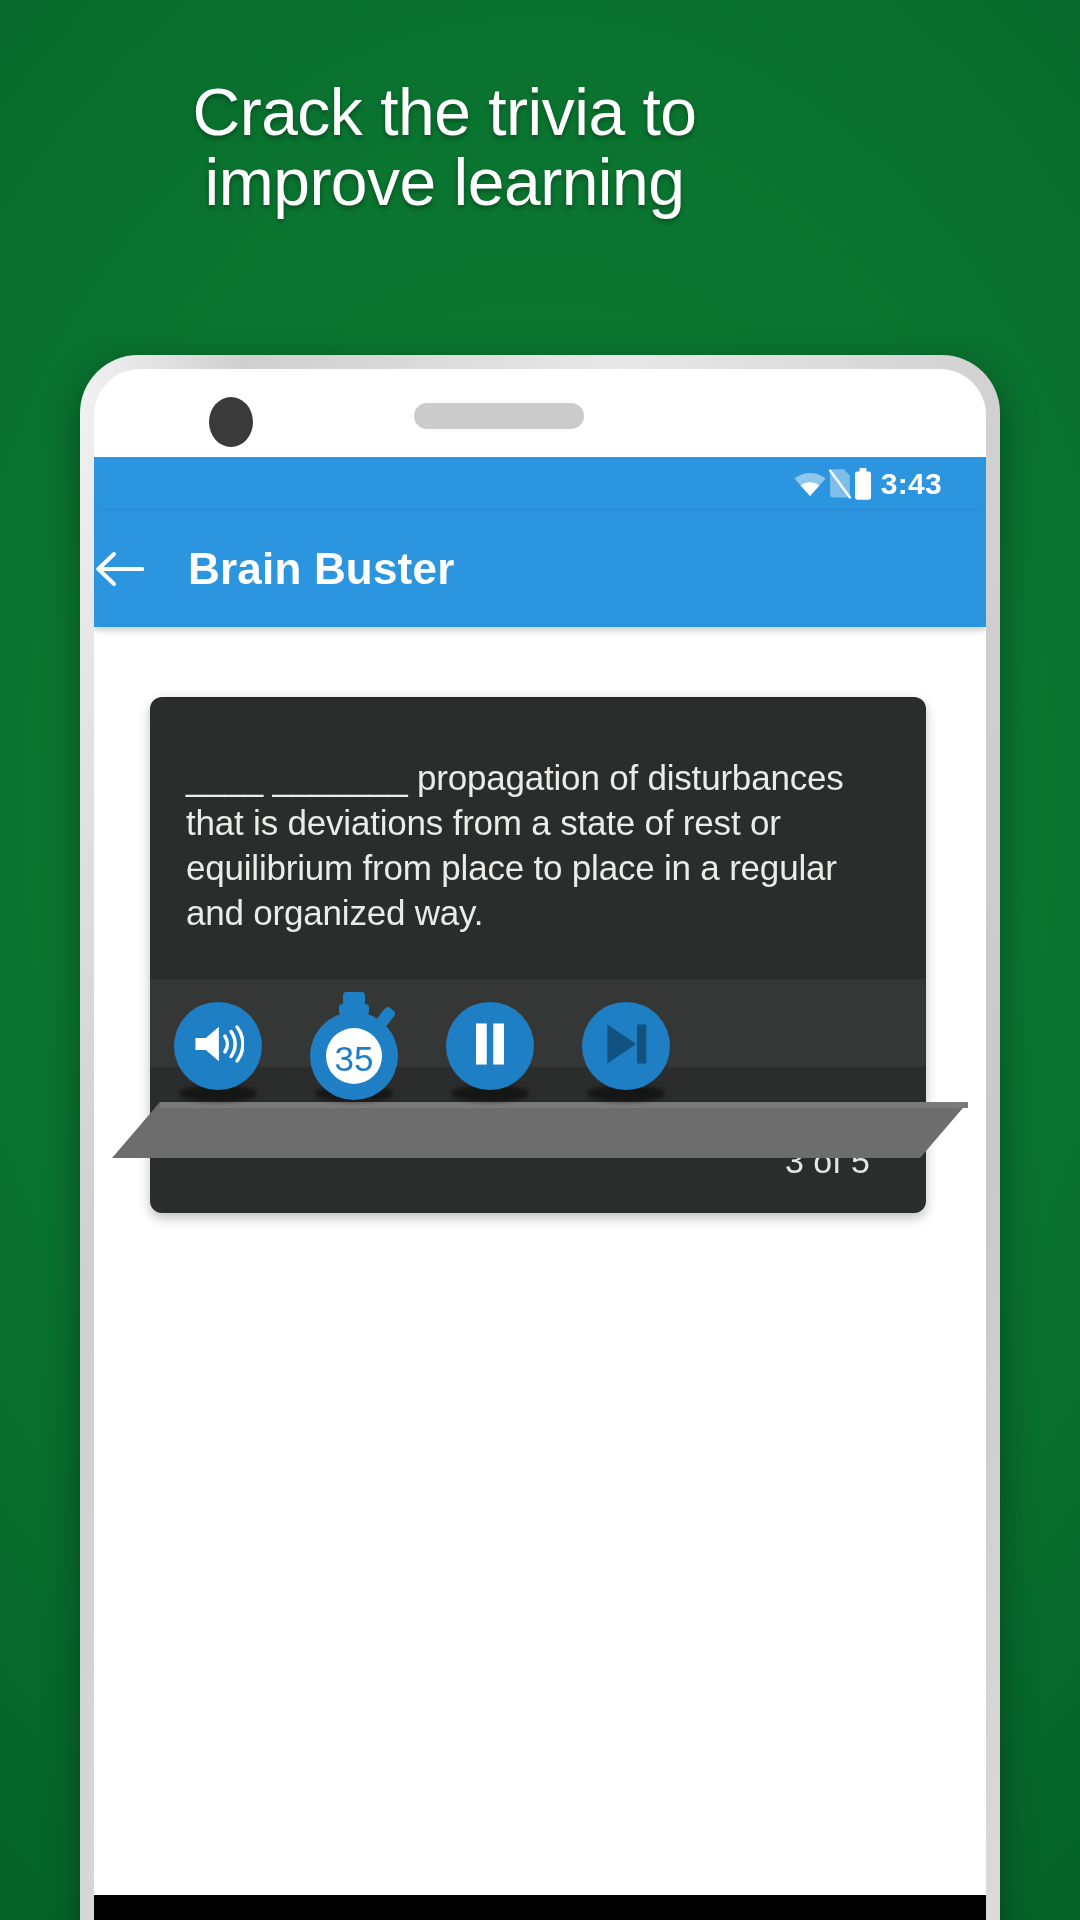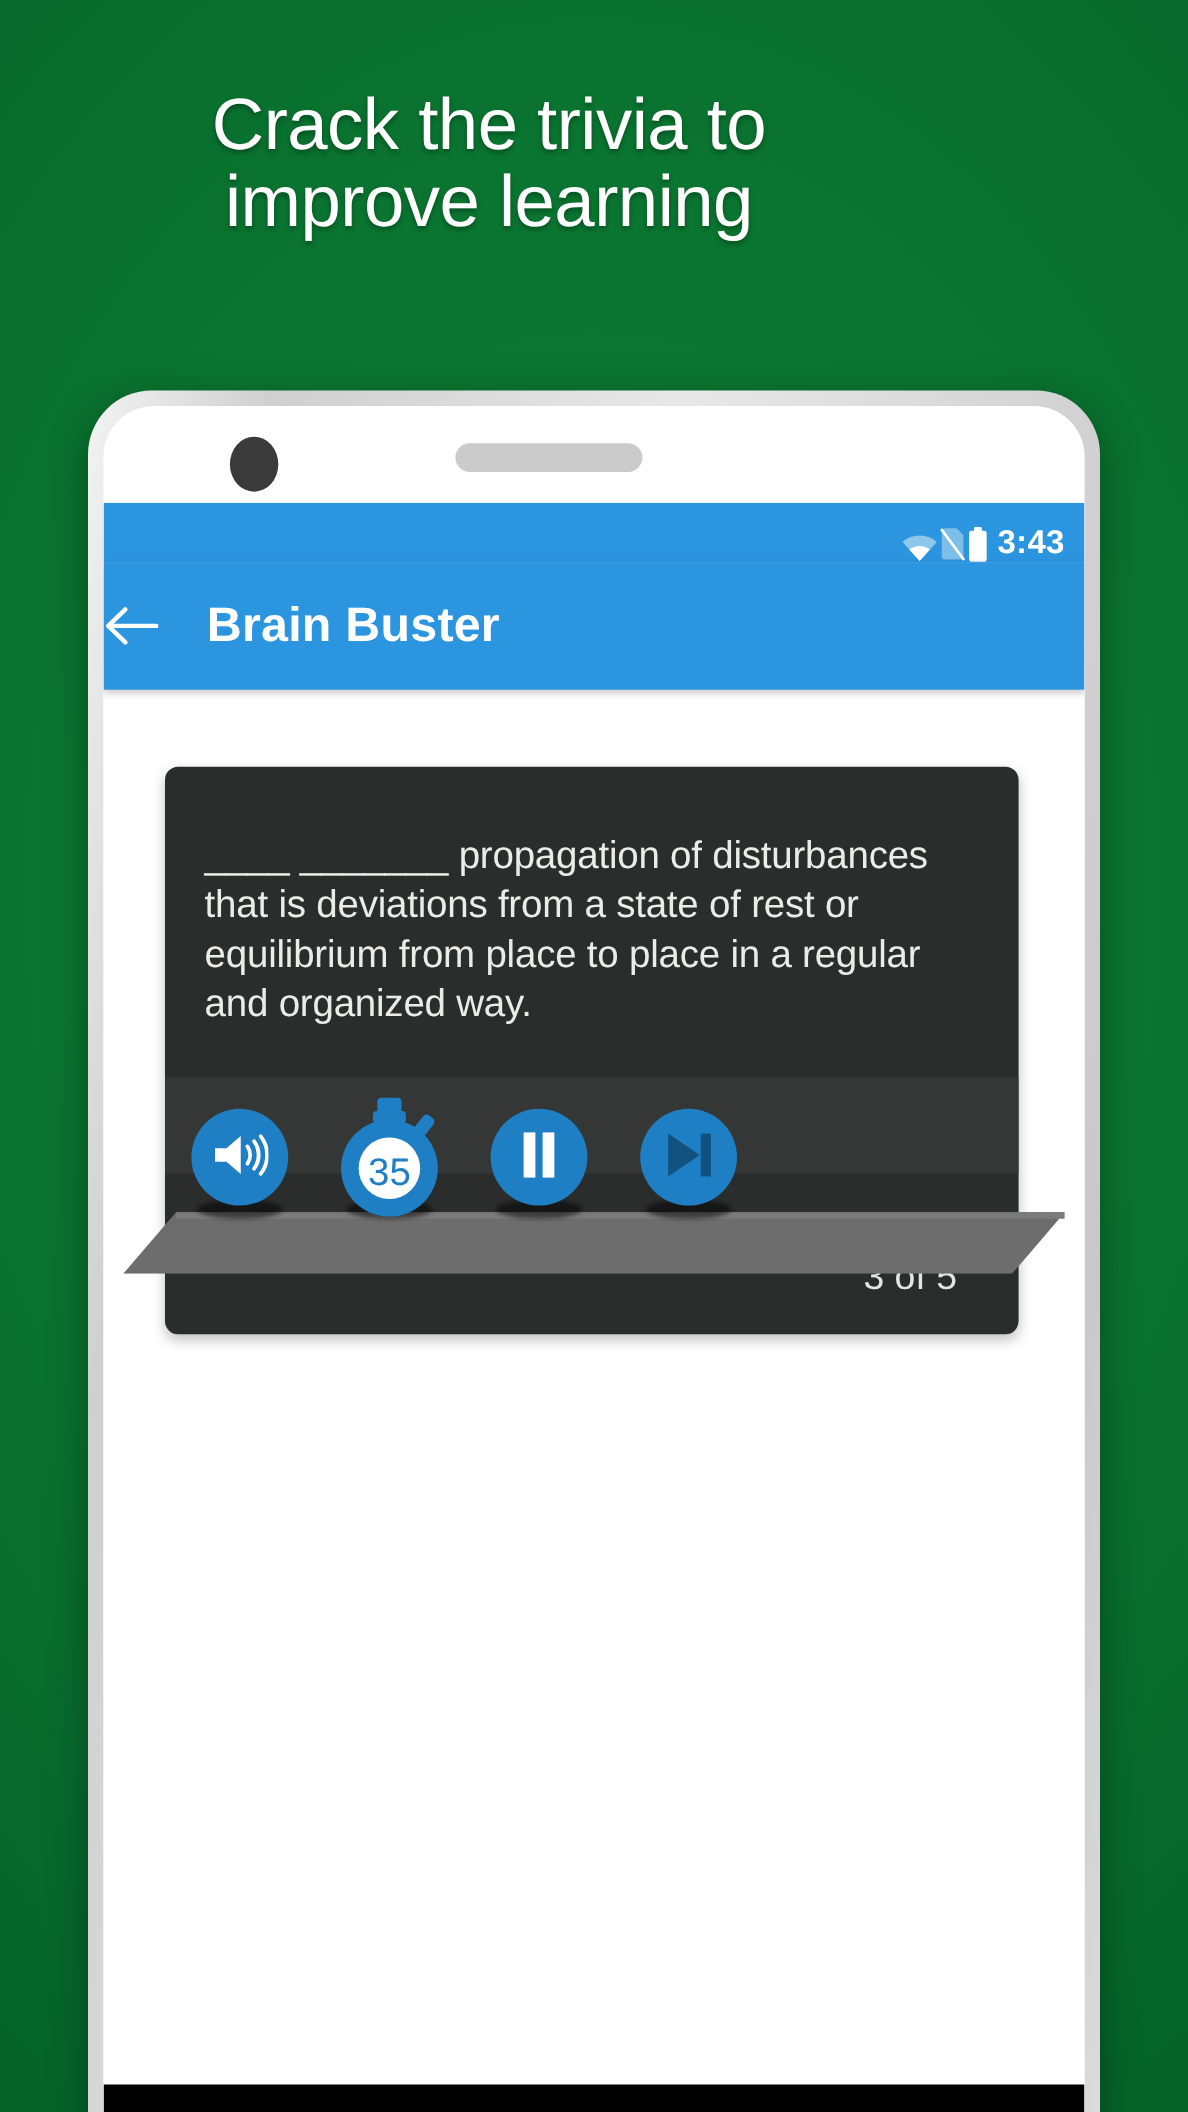--- a/index.html
+++ b/index.html
@@ -58,22 +58,22 @@
     position:absolute; left:0; top:88px;
     width:892px; height:1498px;
     background:#ffffff;
     overflow:hidden;
   }
 
   
   .statusbar{
     position:relative;
     height:54px; background:#2c95e0;
-    display:flex; align-items:flex-end; justify-content:flex-end;
-    padding-right:18px; 
+    display:flex; align-items:center; justify-content:flex-end;
+    padding-right:44px; 
   }
   .sb-time{
     color:#ffffff; font-size:30px; font-weight:700; letter-spacing:0.3px;
     margin-left:8px;
   }
   .ico-wifi{ width:34px; height:26px; position:relative; }
   .ico-wifi svg, .ico-nosim svg, .ico-batt svg{ display:block; }
   .ico-nosim{ width:26px; height:32px; }
   .ico-batt{ width:20px; height:32px; }
 
@@ -113,23 +113,23 @@
 
   
   .shelf{
     position:absolute; left:18px; top:639px;
     width:856px; height:62px; z-index:4;
     pointer-events:none;
   }
   .shelf svg{ display:block; }
 
   .controls{
-    position:absolute; left:56px; top:545px;
+    position:absolute; left:56px; top:519px;
     width:544px; height:120px;
-    display:flex; align-items:flex-start; justify-content:space-around;
+    display:flex; align-items:flex-end; justify-content:space-around;
     z-index:5;
   }
   .cbtn{
     position:relative; width:100px; height:100px;
     display:flex; align-items:center; justify-content:center;
     cursor:pointer;
   }
   .cbtn .shadow{
     position:absolute; bottom:-6px; left:50%; transform:translateX(-50%);
     width:78px; height:17px; border-radius:50%;

